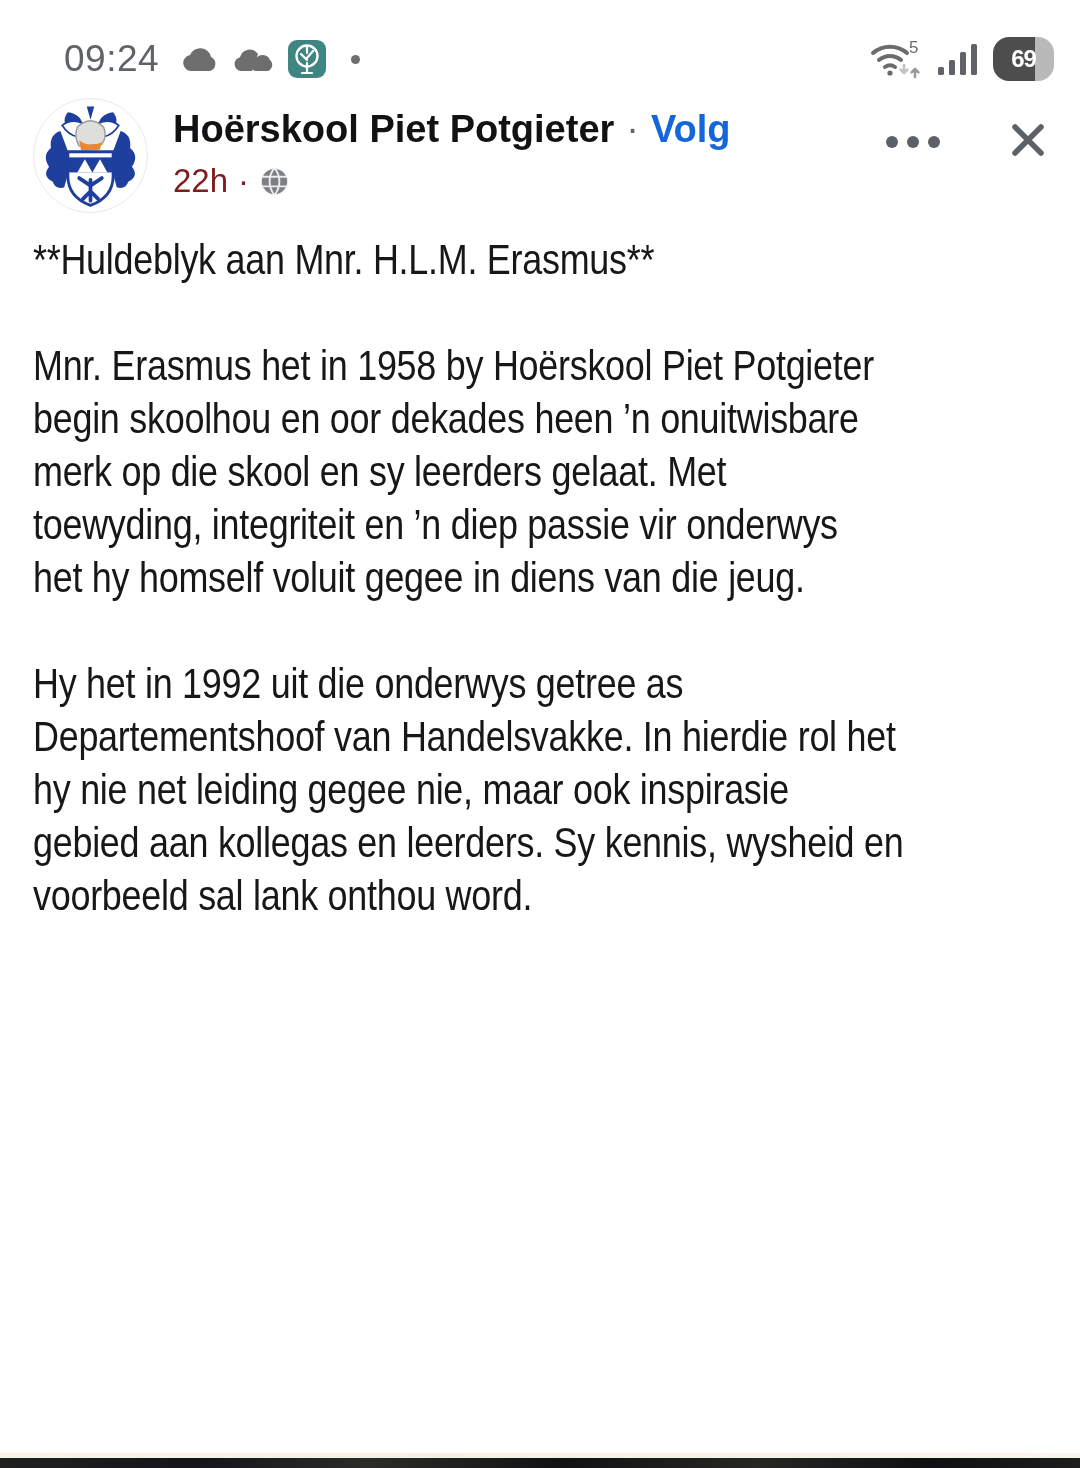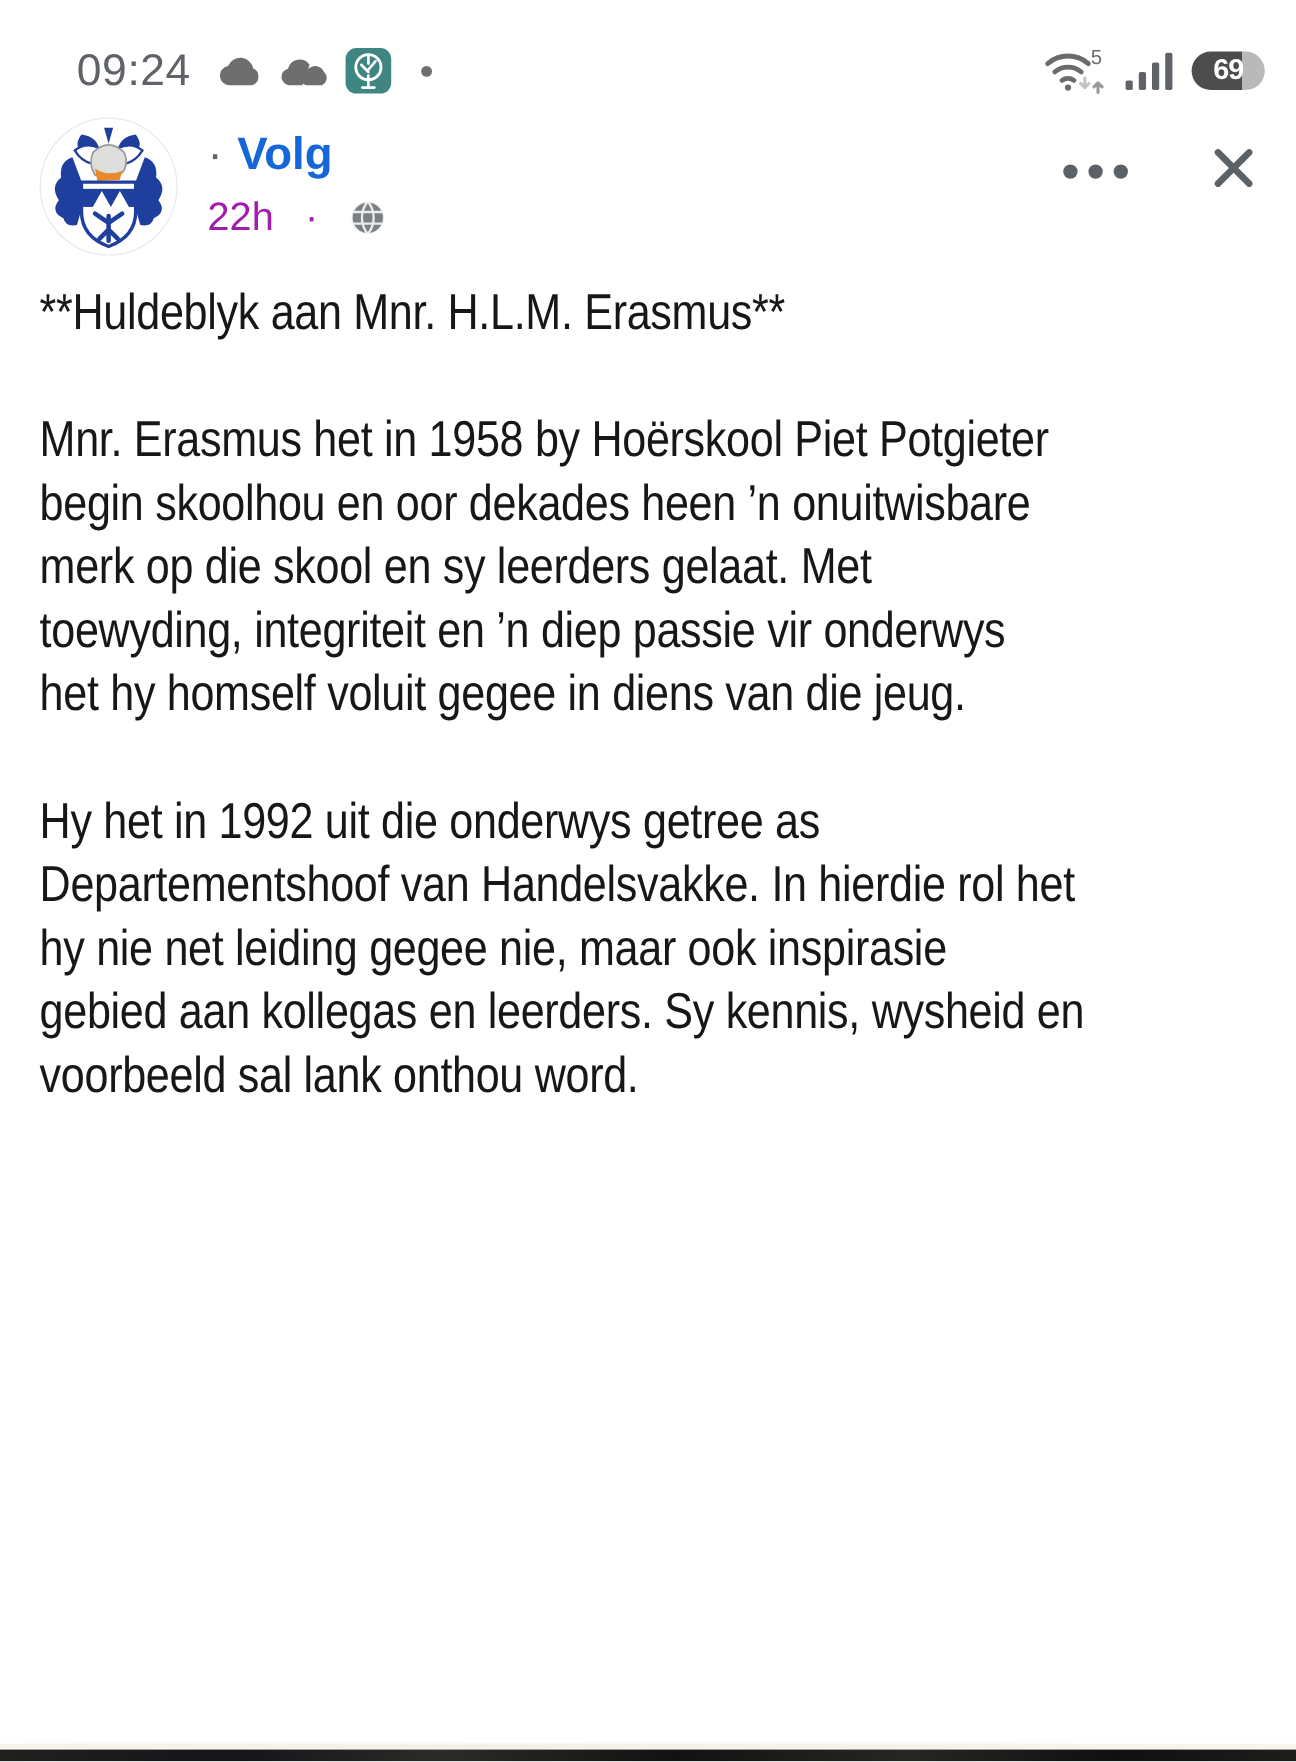--- a/index.html
+++ b/index.html
@@ -10,36 +10,36 @@
   
   .statusbar{
     display:flex;align-items:center;height:92px;box-sizing:border-box;
     padding:26px 26px 0 64px;color:#5f6368;
   }
   .sb-time{font-size:37px;font-weight:500;letter-spacing:.5px;}
   .sb-left-icons{display:flex;align-items:center;margin-left:22px;gap:14px;}
   .notif-dot{width:9px;height:9px;border-radius:50%;background:#6e6e6e;margin-left:10px;}
   .sb-right{margin-left:auto;display:flex;align-items:center;gap:13px;}
   .battery{
-    width:61px;height:32px;border-radius:16px;
+    width:61px;height:44px;border-radius:16px;
     background:linear-gradient(90deg,#4d4d4d 0 69%,#b9b9b9 69% 100%);
     color:#ffffff;font-size:24px;font-weight:700;
     display:flex;align-items:center;justify-content:center;letter-spacing:-1px;
   }
   
   .header{position:relative;margin-top:6px;padding:0 33px;display:flex;align-items:flex-start;}
   .avatar{
     width:115px;height:115px;border-radius:50%;border:1px solid #e7e9ec;
     box-sizing:border-box;overflow:hidden;background:#fff;flex:0 0 auto;
   }
   .header-text{margin-left:25px;padding-top:8px;}
   .title-row{font-size:38px;line-height:46px;font-weight:700;color:#101214;display:flex;align-items:center;gap:12px;}
   .title-dot{color:#65676b;font-weight:400;}
   .follow-link{color:#1566d8;font-weight:700;}
-  .sub-row{margin-top:10px;display:flex;align-items:center;gap:26px;color:#a21caf;font-size:33px;}
+  .sub-row{margin-top:10px;display:flex;align-items:center;gap:10px;color:#7f1d1d;font-size:33px;}
   .header-actions{position:absolute;right:24px;top:14px;display:flex;align-items:center;gap:54px;}
   .more-btn{display:flex;gap:9px;padding:14px 6px;}
   .more-btn i{width:12px;height:12px;border-radius:50%;background:#5b6167;display:block;}
   .close-btn{padding:4px;}
   
   .post{margin:20px 33px 0 33px;color:#171717;}
   .para{margin:0 0 53px 0;}
   .para:last-child{margin-bottom:0;}
   .line{
     font-size:42px;line-height:53px;height:53px;white-space:nowrap;
@@ -117,20 +117,21 @@
         <path d="M36 56 h48 v26 q0 22 -24 31 q-24 -9 -24 -31 z" fill="#ffffff" stroke="#1f3f9f" stroke-width="3"></path>
         <rect x="36" y="62" width="48" height="16" fill="#1f3f9f"></rect>
         <polygon points="46,78 54,64 62,78" fill="#ffffff"></polygon>
         <polygon points="62,78 70,64 78,78" fill="#ffffff"></polygon>
 
         <path d="M60 108 v-22 M60 92 l-12 -8 M60 92 l12 -8 M60 98 l-8 8 M60 98 l8 8" stroke="#1f3f9f" stroke-width="4" fill="none" stroke-linecap="round"></path>
       </svg>
     </div>
     <div class="header-text">
       <div class="title-row">
+        <span>Hoërskool Piet Potgieter</span>
         <span class="title-dot">·</span>
         <span class="follow-link">Volg</span>
       </div>
       <div class="sub-row">
         <span>22h</span>
         <span>·</span>
         <svg width="31" height="31" viewBox="0 0 32 32">
           <circle cx="16" cy="16" r="14" fill="#7c7f84"></circle>
           <path d="M16 2 a14 14 0 0 1 0 28 a22 22 0 0 0 0 -28 z M16 2 a14 14 0 0 0 0 28 a22 22 0 0 1 0 -28 z M3 11 h26 M3 21 h26" stroke="#ffffff" stroke-width="2" fill="none" opacity=".85"></path>
         </svg>

